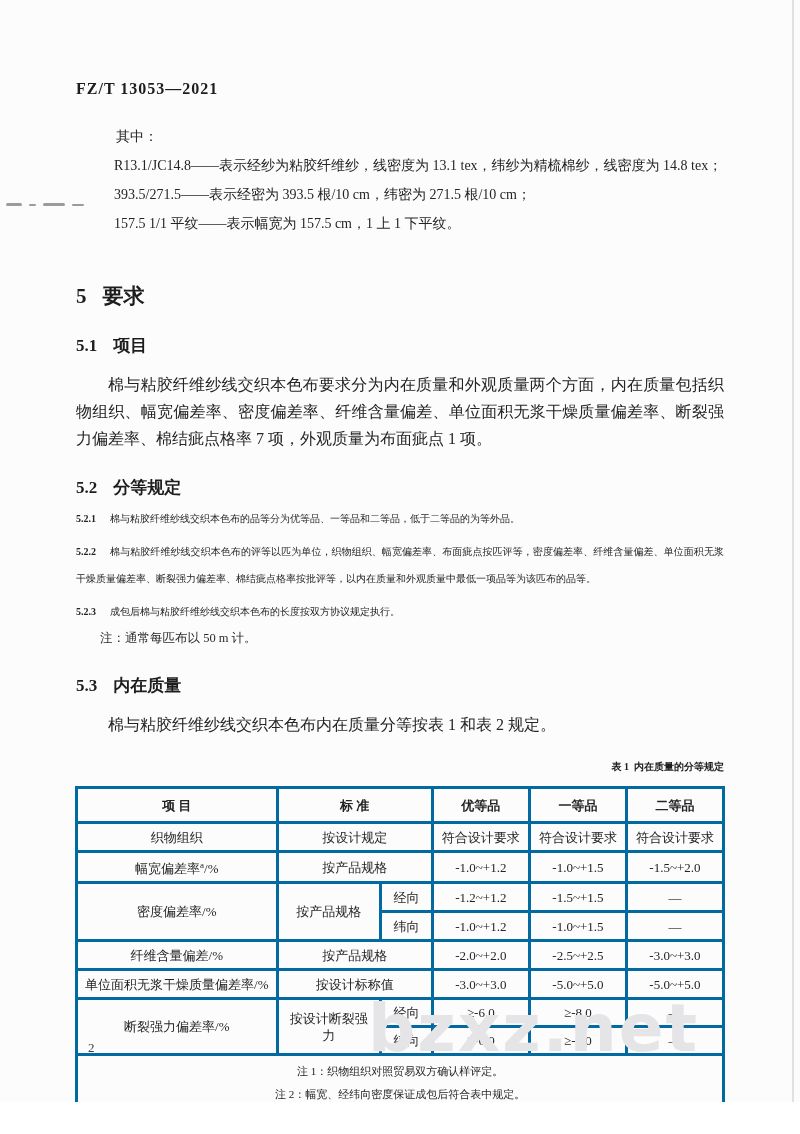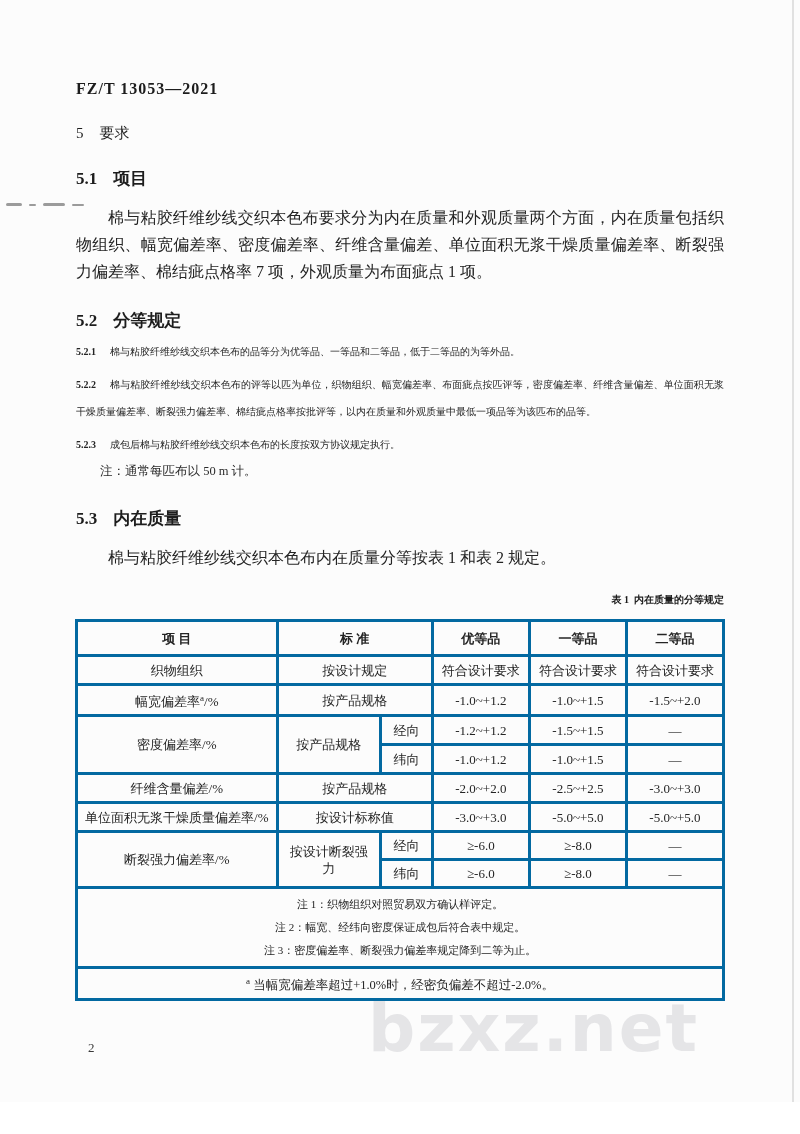--- a/index.html
+++ b/index.html
@@ -16,21 +16,21 @@
     position:absolute;left:76px;top:0;width:648px;
   }
   .doc-code{
     margin-top:80px;
     font-size:16px;font-weight:bold;letter-spacing:1px;color:#1d1d1d;
   }
   .intro{margin-top:24px;}
   .intro-lead{margin-left:40px;font-size:14px;line-height:29px;}
   .intro-line{margin-left:38px;font-size:14px;line-height:29px;}
   .h2{
-    margin-top:26px;font-size:15px;font-weight:normal;color:#1d1d1d;
+    margin-top:44px;font-size:21px;font-weight:bold;color:#1d1d1d;
   }
   .h2 .num,.h3 .num{margin-right:16px;}
   .h3{
     margin-top:24px;font-size:17px;font-weight:bold;color:#1d1d1d;
   }
   .para{
     margin:14px 0 0 0;font-size:16px;line-height:27px;text-align:justify;
     text-indent:2em;
   }
   .clause{
@@ -94,20 +94,26 @@
 </style>
 </head>
 <body>
 
 <div class="page">
 
   <div class="content">
 
     <div class="doc-code">FZ/T 13053—2021</div>
 
+    <div class="intro">
+      <div class="intro-lead">其中：</div>
+      <div class="intro-line">R13.1/JC14.8——表示经纱为粘胶纤维纱，线密度为 13.1 tex，纬纱为精梳棉纱，线密度为 14.8 tex；</div>
+      <div class="intro-line">393.5/271.5——表示经密为 393.5 根/10 cm，纬密为 271.5 根/10 cm；</div>
+      <div class="intro-line">157.5 1/1 平纹——表示幅宽为 157.5 cm，1 上 1 下平纹。</div>
+    </div>
 
     <div class="h2">
       <span class="num">5</span><span>要求</span>
     </div>
 
     <div class="h3">
       <span class="num">5.1</span><span>项目</span>
     </div>
     <p class="para">棉与粘胶纤维纱线交织本色布要求分为内在质量和外观质量两个方面，内在质量包括织物组织、幅宽偏差率、密度偏差率、纤维含量偏差、单位面积无浆干燥质量偏差率、断裂强力偏差率、棉结疵点格率 7 项，外观质量为布面疵点 1 项。</p>
 

